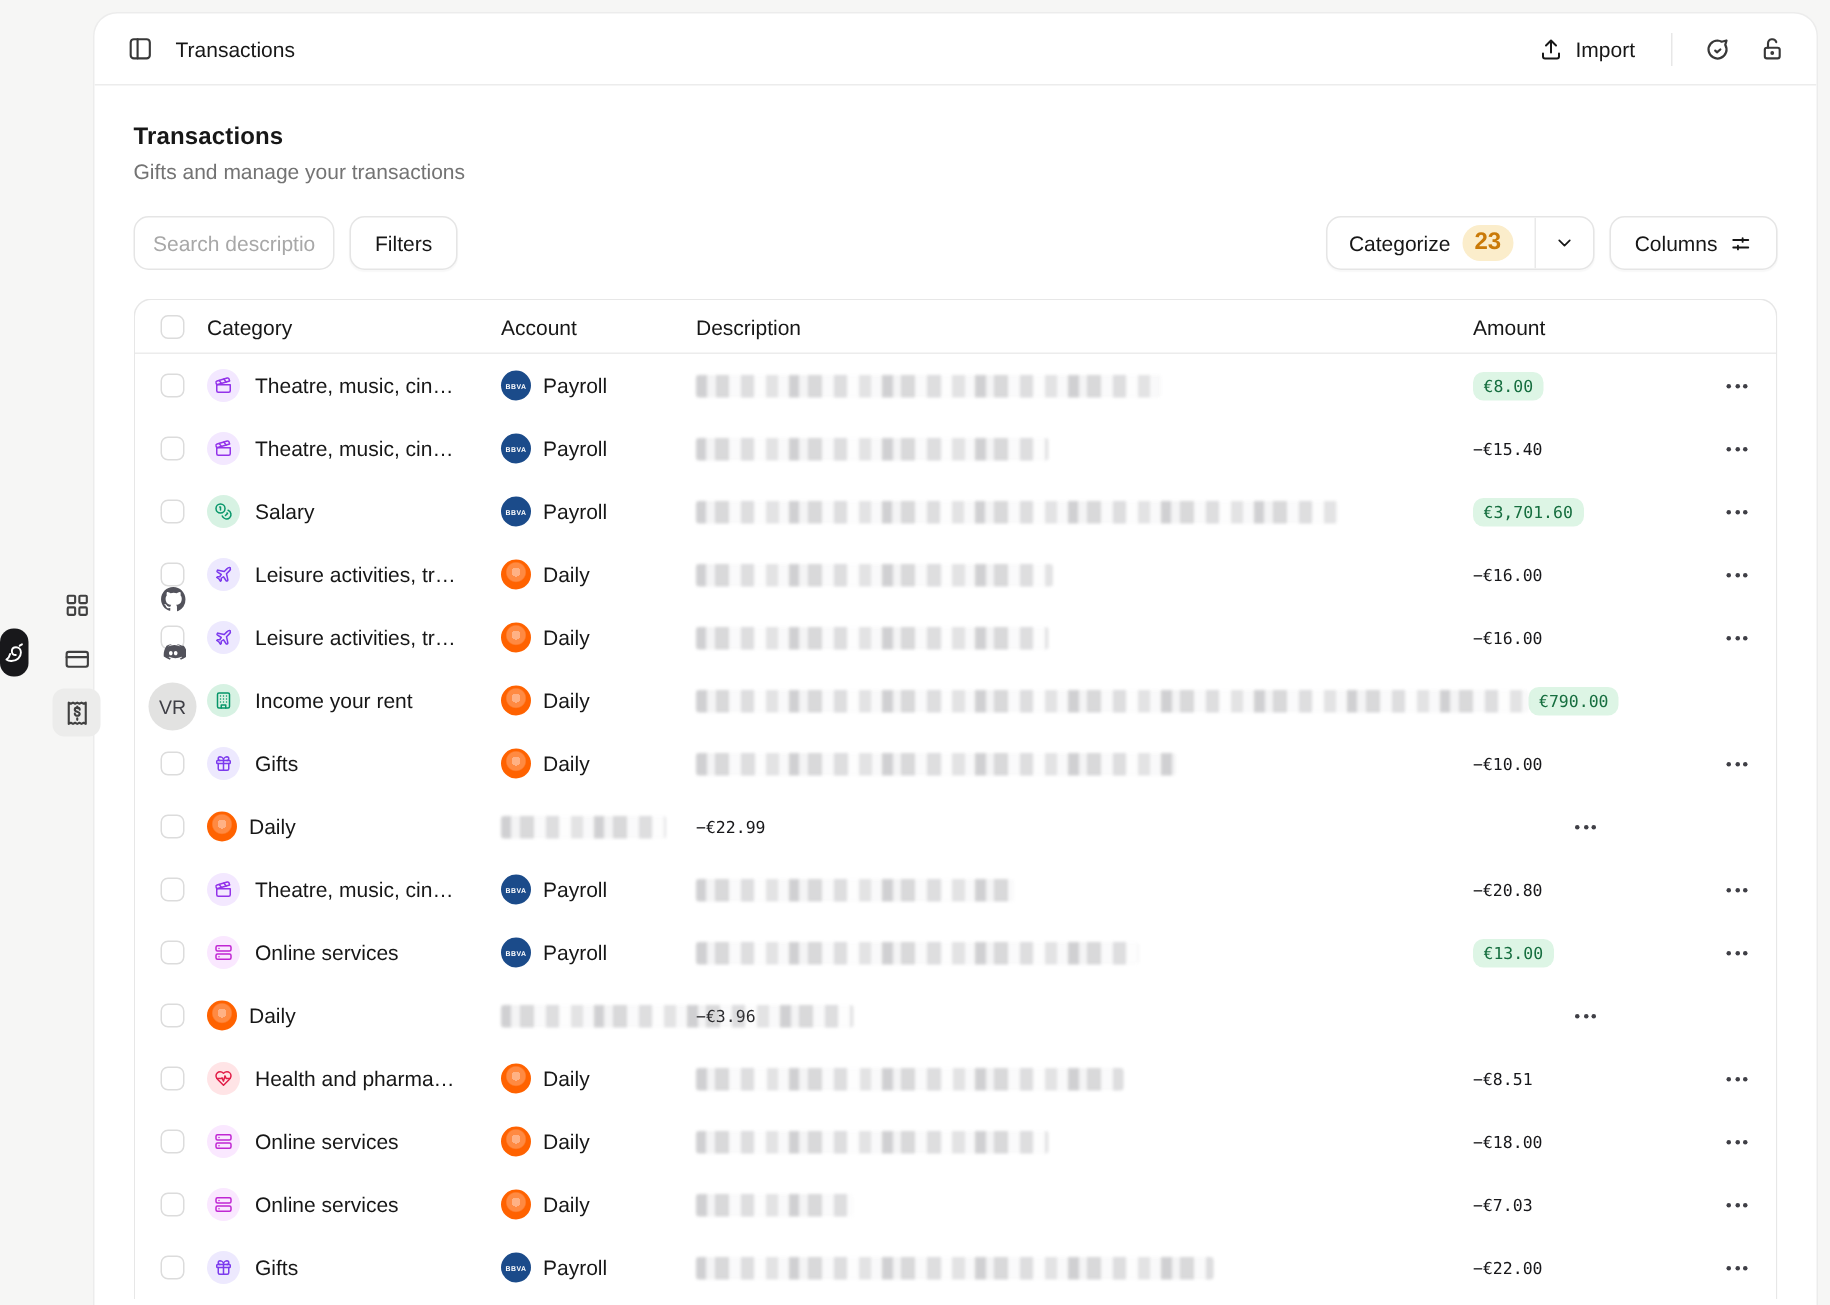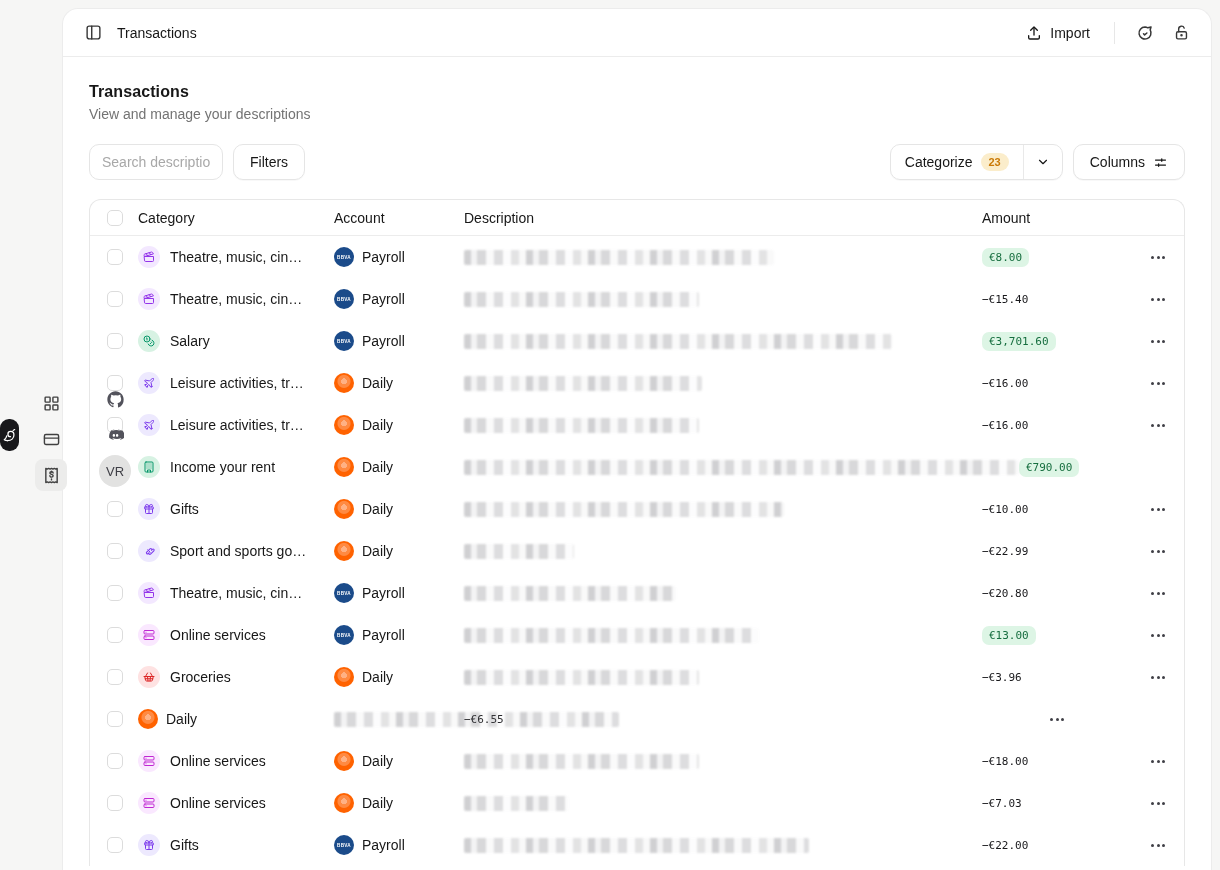--- a/index.html
+++ b/index.html
@@ -89,21 +89,21 @@
     box-shadow: 0 1px 1px rgba(0,0,0,.03);
   }
   .btn-group > .seg {
     display: inline-flex; align-items: center; gap: 8px; padding: 0 14px;
     background: none; border: none; font-family: inherit; font-size: 14px;
     font-weight: 500; color: #171717; cursor: pointer;
   }
   .btn-group > .seg + .seg { border-left: 1px solid #e9e9e9; }
   .seg.chev { padding: 0 12px; }
   .count-badge {
-    background: #fbedcb; color: #ca7a08; font-size: 11px; font-weight: 600;
+    background: #fbedcb; color: #ca7a08; font-size: 16px; font-weight: 600;
     border-radius: 999px; padding: 2px 8px; line-height: 1.3;
   }
 
   
   .table-wrap {
     margin: 19px 26px 0; border: 1px solid #e7e7e7; border-bottom: none;
     border-radius: 12px 12px 0 0; overflow: hidden; background: #fff;
   }
   .tgrid {
     display: grid; grid-template-columns: 48px 196px 130px 1fr 150px 52px;
@@ -252,21 +252,21 @@
             <path d="M8 11V7a4 4 0 0 1 7.8-1.2"></path>
             <circle cx="12" cy="16" r="0.8" fill="currentColor"></circle>
           </svg>
         </span>
       </button>
     </div>
   </div>
 
   <div class="page-head">
     <h1 class="page-title">Transactions</h1>
-    <p class="page-sub">View and manage your descriptions</p>
+    <p class="page-sub">Gifts and manage your transactions</p>
   </div>
 
   <div class="toolbar">
     <input class="search-input" type="text" placeholder="Search descriptions" style="">
     <button class="btn filters-btn">
       <span>Filters</span>
     </button>
 
     <div class="toolbar-right">
       <div class="btn-group">
@@ -529,29 +529,20 @@
               <i></i>
               <i></i>
             </button>
     </div>
   </div>
 
   <div class="tgrid row">
     <div class="cell-check">
       <input type="checkbox" class="checkbox" style="">
     </div>
-    <div class="cat-cell">
-      <span class="cat-icon" style="color: rgb(124, 58, 237); background: rgb(237, 233, 254);">
-              <svg width="12" height="12" viewBox="0 0 24 24" fill="none" stroke="currentColor" stroke-width="2" stroke-linecap="round" stroke-linejoin="round">
-                <path d="M14.4 14.4 9.6 9.6"></path>
-                <path d="M18.6 21.5a1.9 1.9 0 1 1-2.7-2.7l-1.7 1.7a1.9 1.9 0 1 1-2.7-2.7l6.1-6.1a1.9 1.9 0 1 1 2.7 2.7l1.7-1.7a1.9 1.9 0 1 1 2.7 2.7z" transform="translate(-5 -5) scale(1.08)"></path>
-              </svg>
-            </span>
-      <span class="cat-label">Sport and sports go…</span>
-    </div>
     <div class="acct-cell">
       <span class="bank-logo ing"></span>
       <span class="acct-label">Daily</span>
     </div>
     <div>
       <div class="blurbar" style="width: 110px;"></div>
     </div>
     <div class="td amount">
       <span>−€22.99</span>
     </div>
@@ -628,34 +619,20 @@
               <i></i>
               <i></i>
             </button>
     </div>
   </div>
 
   <div class="tgrid row">
     <div class="cell-check">
       <input type="checkbox" class="checkbox" style="">
     </div>
-    <div class="cat-cell">
-      <span class="cat-icon" style="color: rgb(220, 38, 38); background: rgb(254, 226, 226);">
-              <svg width="12" height="12" viewBox="0 0 24 24" fill="none" stroke="currentColor" stroke-width="2" stroke-linecap="round" stroke-linejoin="round">
-                <path d="m15 11-1 9"></path>
-                <path d="m19 11-4-7"></path>
-                <path d="M2 11h20"></path>
-                <path d="m3.5 11 1.6 7.4a2 2 0 0 0 2 1.6h9.8a2 2 0 0 0 2-1.6l1.6-7.4"></path>
-                <path d="M4.5 15.5h15"></path>
-                <path d="m5 11 4-7"></path>
-                <path d="m9 11 1 9"></path>
-              </svg>
-            </span>
-      <span class="cat-label">Groceries</span>
-    </div>
     <div class="acct-cell">
       <span class="bank-logo ing"></span>
       <span class="acct-label">Daily</span>
     </div>
     <div>
       <div class="blurbar" style="width: 235px;"></div>
     </div>
     <div class="td amount">
       <span>−€3.96</span>
     </div>
@@ -665,29 +642,38 @@
               <i></i>
               <i></i>
             </button>
     </div>
   </div>
 
   <div class="tgrid row">
     <div class="cell-check">
       <input type="checkbox" class="checkbox" style="">
     </div>
+    <div class="cat-cell">
+      <span class="cat-icon" style="color: rgb(225, 29, 72); background: rgb(255, 228, 230);">
+              <svg width="12" height="12" viewBox="0 0 24 24" fill="none" stroke="currentColor" stroke-width="2" stroke-linecap="round" stroke-linejoin="round">
+                <path d="M19 14c1.5-1.5 3-3.2 3-5.5A5.5 5.5 0 0 0 16.5 3c-1.8 0-3 .5-4.5 2-1.5-1.5-2.7-2-4.5-2A5.5 5.5 0 0 0 2 8.5c0 2.3 1.5 4 3 5.5l7 7Z"></path>
+                <path d="M3.2 12h6.3l.5-1 2 4.5 2-7 1.5 3.5h5.3"></path>
+              </svg>
+            </span>
+      <span class="cat-label">Health and pharma…</span>
+    </div>
     <div class="acct-cell">
       <span class="bank-logo ing"></span>
       <span class="acct-label">Daily</span>
     </div>
     <div>
       <div class="blurbar" style="width: 285px;"></div>
     </div>
     <div class="td amount">
-      <span>−€6.55</span>
+      <span>−€8.51</span>
     </div>
     <div class="more-cell">
       <button class="more-btn" aria-label="more">
               <i></i>
               <i></i>
               <i></i>
             </button>
     </div>
   </div>
 

